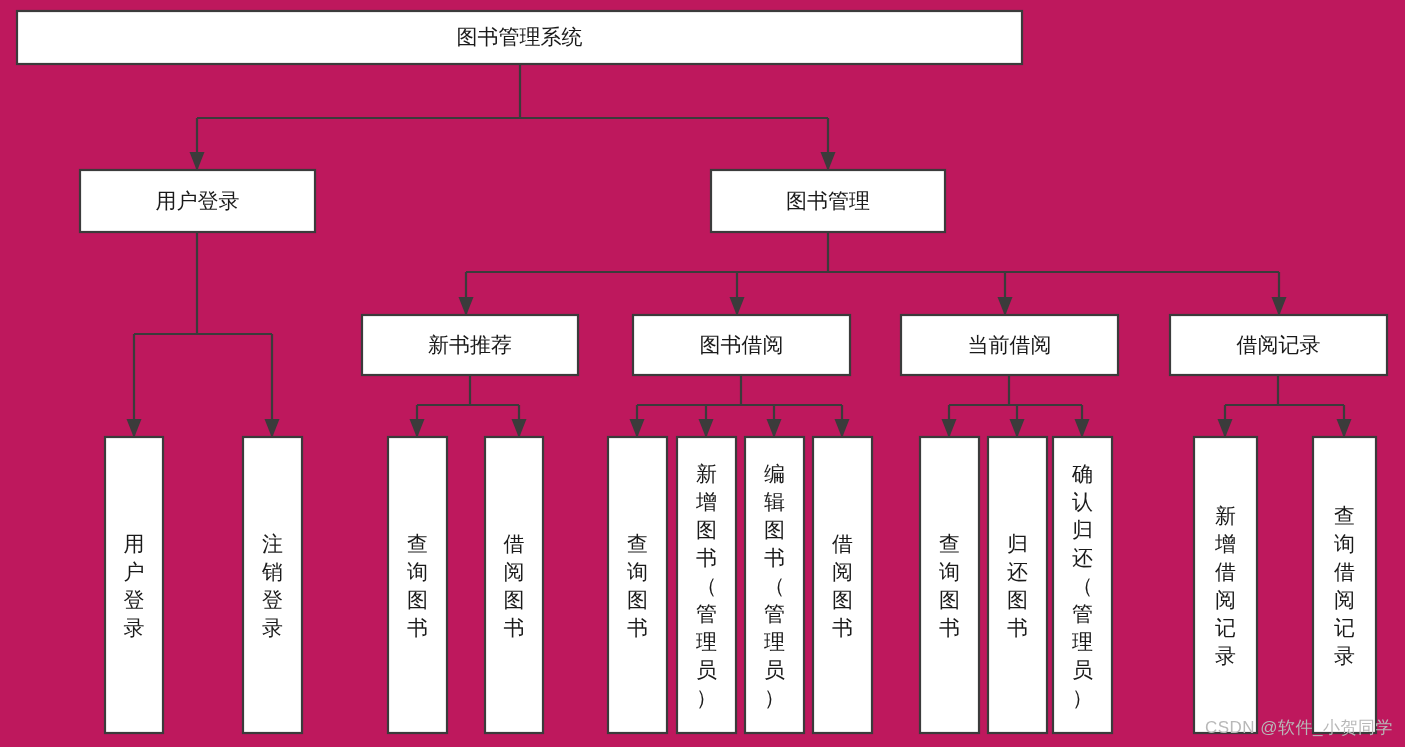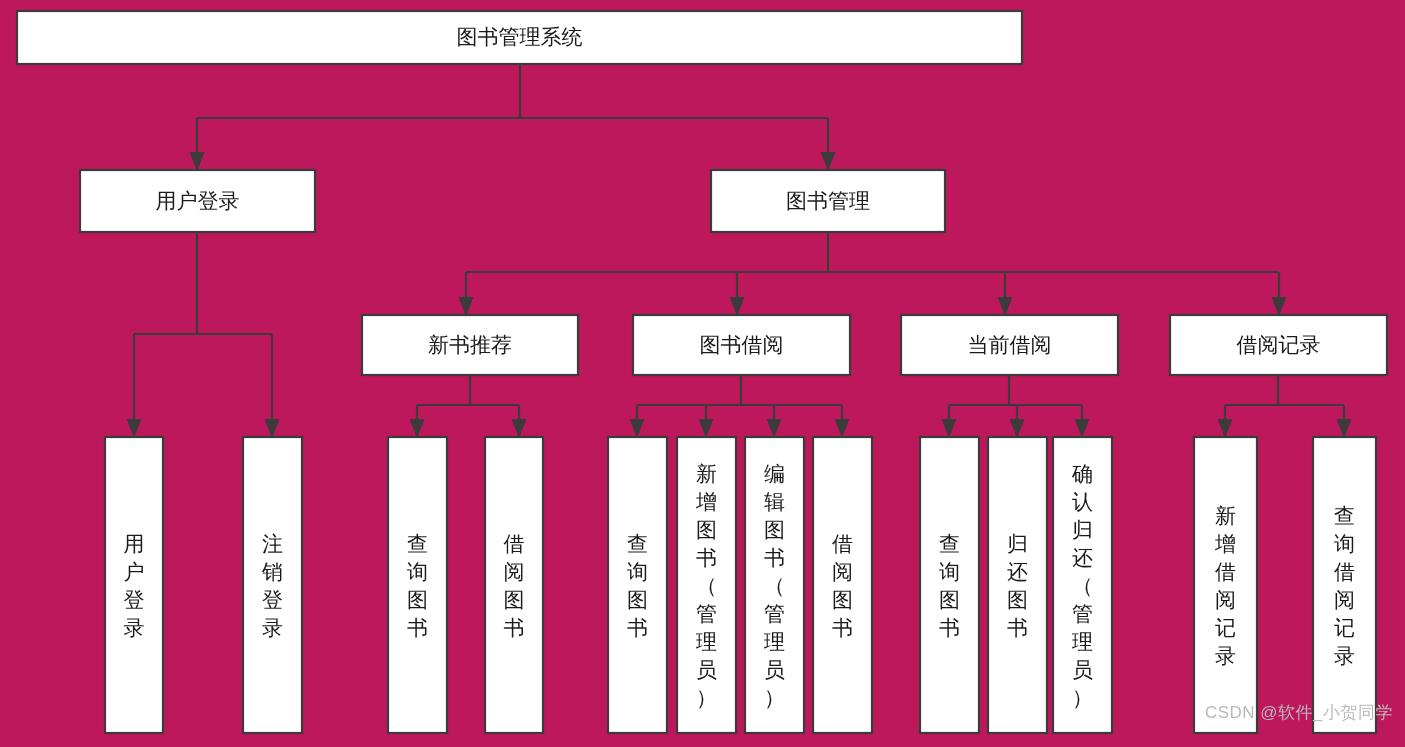--- a/index.html
+++ b/index.html
@@ -50,21 +50,21 @@
     fill: none;
     stroke-linecap: butt;
   }
   .arrow-head {
     fill: #3b3b3b;
     stroke: none;
   }
   .watermark {
     position: absolute;
     right: 12px;
-    bottom: 23px;
+    bottom: 8px;
     color: #b8b8b8;
     font-size: 17px;
     font-family: "Liberation Sans", "DejaVu Sans", sans-serif;
     white-space: nowrap;
     letter-spacing: 0.5px;
     pointer-events: none;
     user-select: none;
   }
 </style>
 </head>

